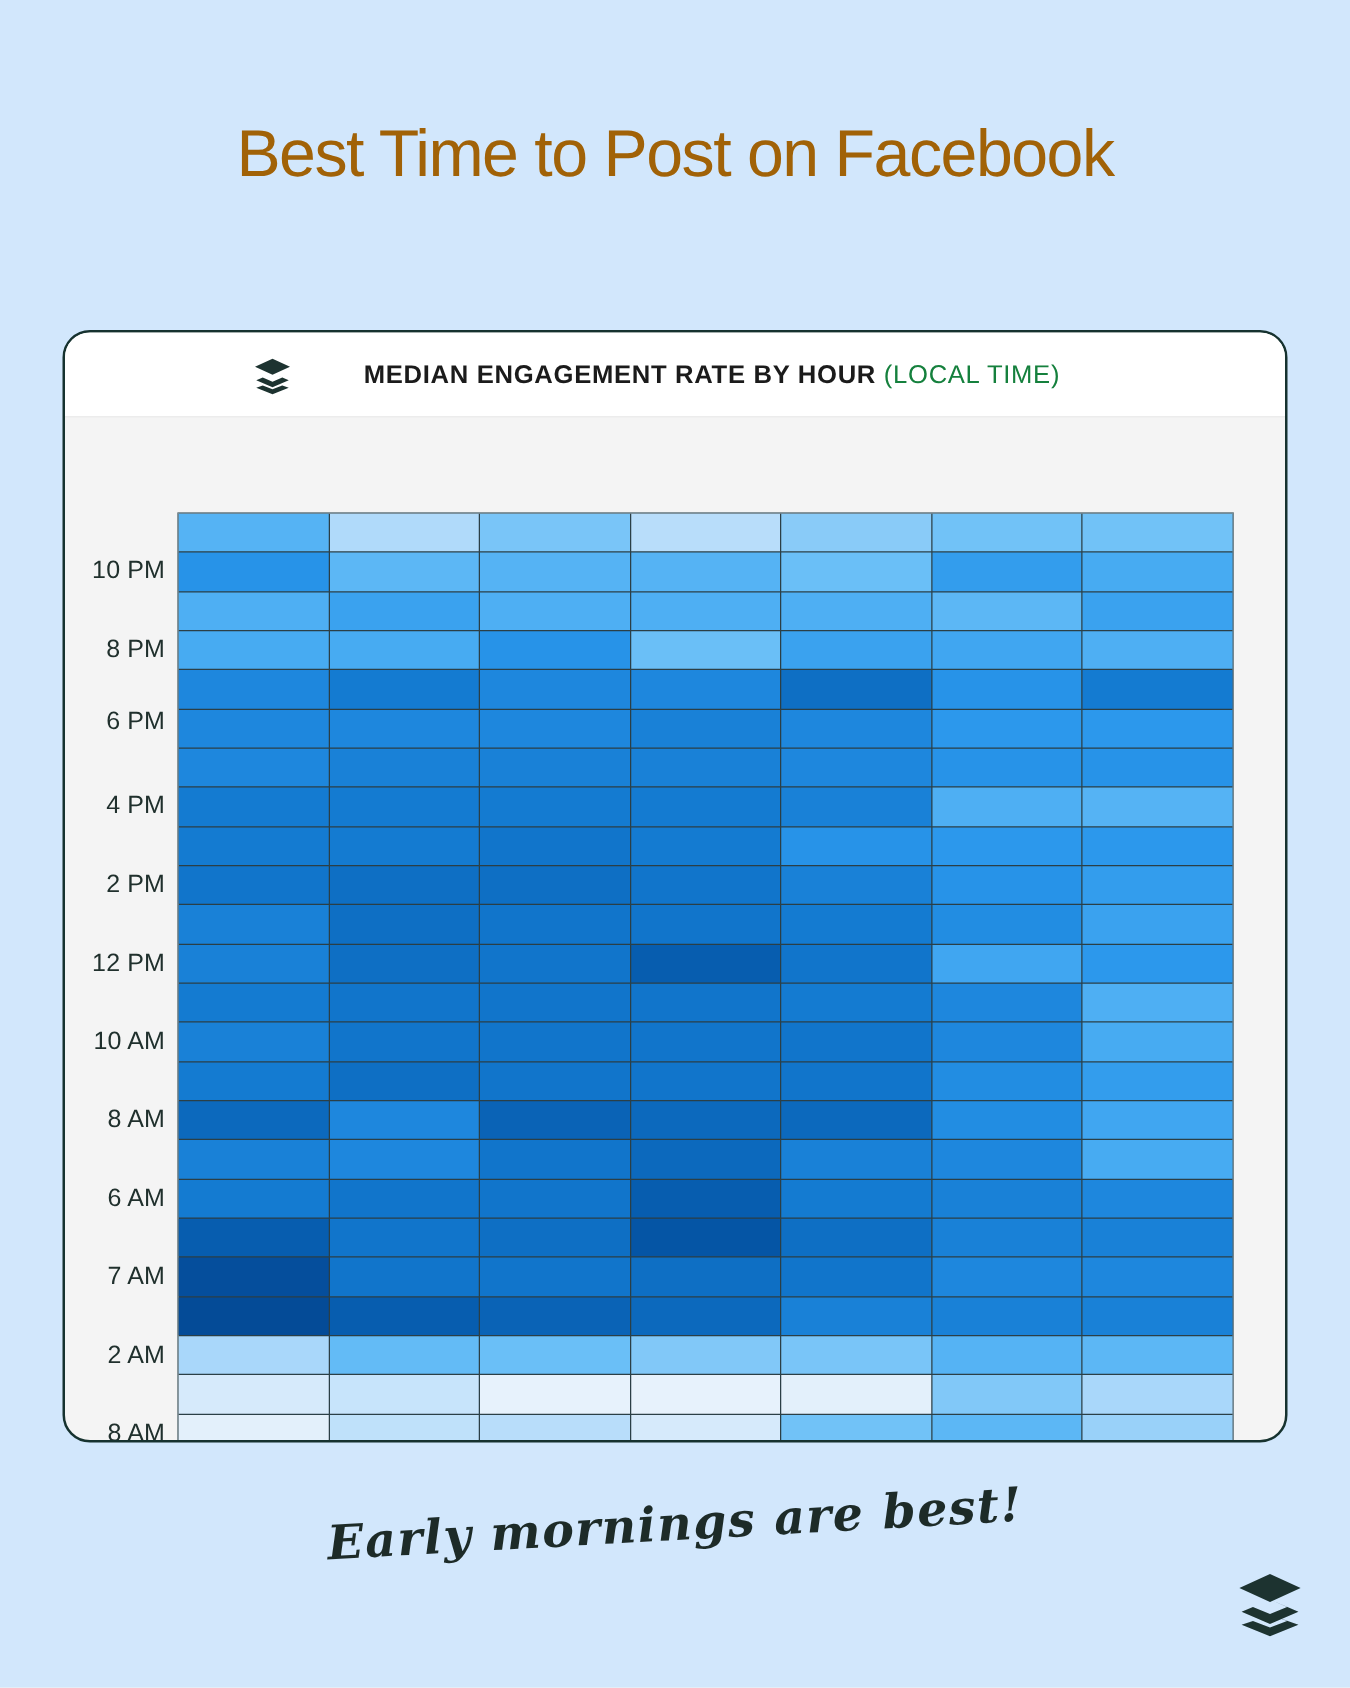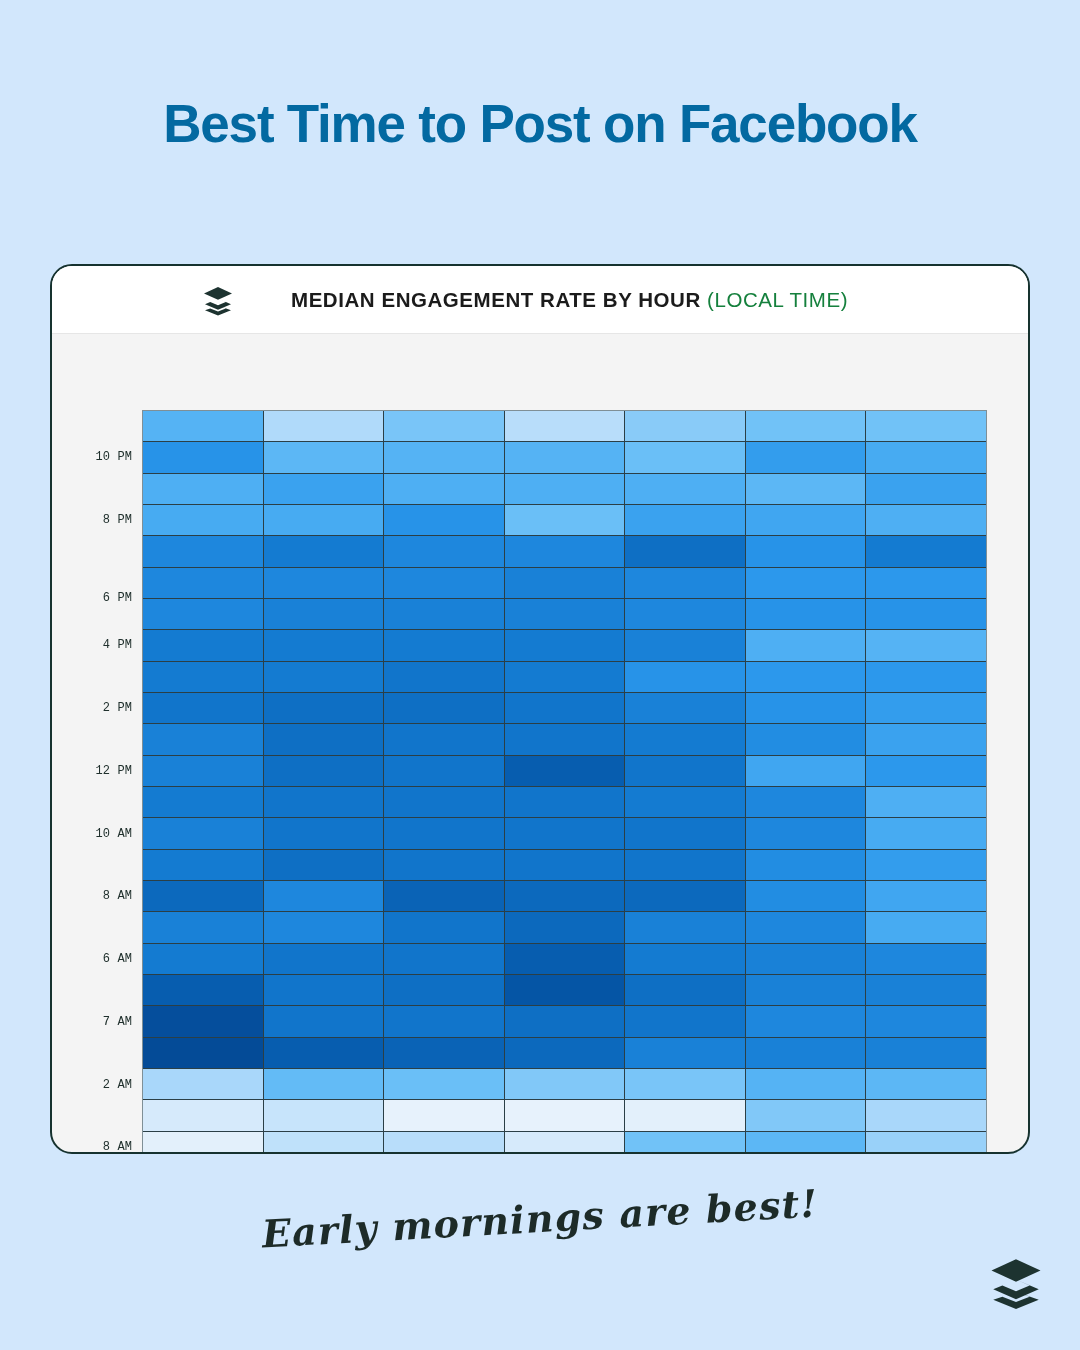--- a/index.html
+++ b/index.html
@@ -18,22 +18,22 @@
   }
 
   
   .page-header {
     padding-top: 96px;
     text-align: center;
   }
 
   .page-title {
     font-size: 53px;
-    font-weight: 700;
-    color: #0369a1;
+    font-weight: 400;
+    color: #a16207;
     letter-spacing: -1.2px;
     line-height: 1.05;
   }
 
   .page-subtitle {
     margin-top: 27px;
     font-size: 21.5px;
     font-weight: 400;
     color: #243330;
     letter-spacing: -0.1px;
@@ -110,25 +110,24 @@
     position: absolute;
     left: -92px;
     top: 0;
     width: 82px;
     height: 753px;
   }
   .y-tick {
     position: absolute;
     right: 0;
     transform: translateY(-50%);
-    font-size: 12px;
+    font-size: 20px;
     color: #20302d;
     white-space: nowrap;
     letter-spacing: 0.1px;
-    font-family: Liberation Mono, monospace;
   }
 
   
   .handwriting {
     position: absolute;
     left: 0;
     top: 1196px;
     width: 1080px;
     text-align: center;
     font-family: "DejaVu Serif", serif;
@@ -166,21 +165,21 @@
     </span>
     <span class="card-title"><span>MEDIAN ENGAGEMENT RATE BY HOUR</span> <span class="card-title-sub">(LOCAL TIME)</span></span>
   </div>
 
   <div class="card-body">
     <div class="hm-wrap">
 
       <div class="y-labels">
           <div class="y-tick" style="top: 47.0625px;">10 PM</div>
           <div class="y-tick" style="top: 109.812px;">8 PM</div>
-          <div class="y-tick" style="top: 188px;">6 PM</div>
+          <div class="y-tick" style="top: 168px;">6 PM</div>
           <div class="y-tick" style="top: 235.312px;">4 PM</div>
           <div class="y-tick" style="top: 298.062px;">2 PM</div>
           <div class="y-tick" style="top: 360.812px;">12 PM</div>
           <div class="y-tick" style="top: 423.562px;">10 AM</div>
           <div class="y-tick" style="top: 486.312px;">8 AM</div>
           <div class="y-tick" style="top: 549.062px;">6 AM</div>
           <div class="y-tick" style="top: 611.812px;">7 AM</div>
           <div class="y-tick" style="top: 674.562px;">2 AM</div>
           <div class="y-tick" style="top: 737.312px;">8 AM</div>
         </div>

